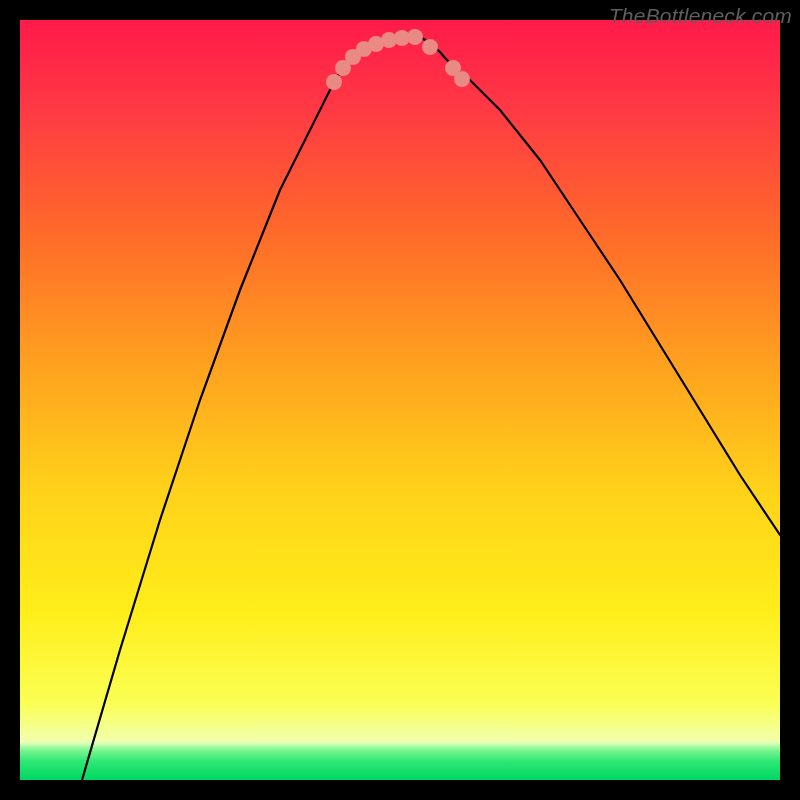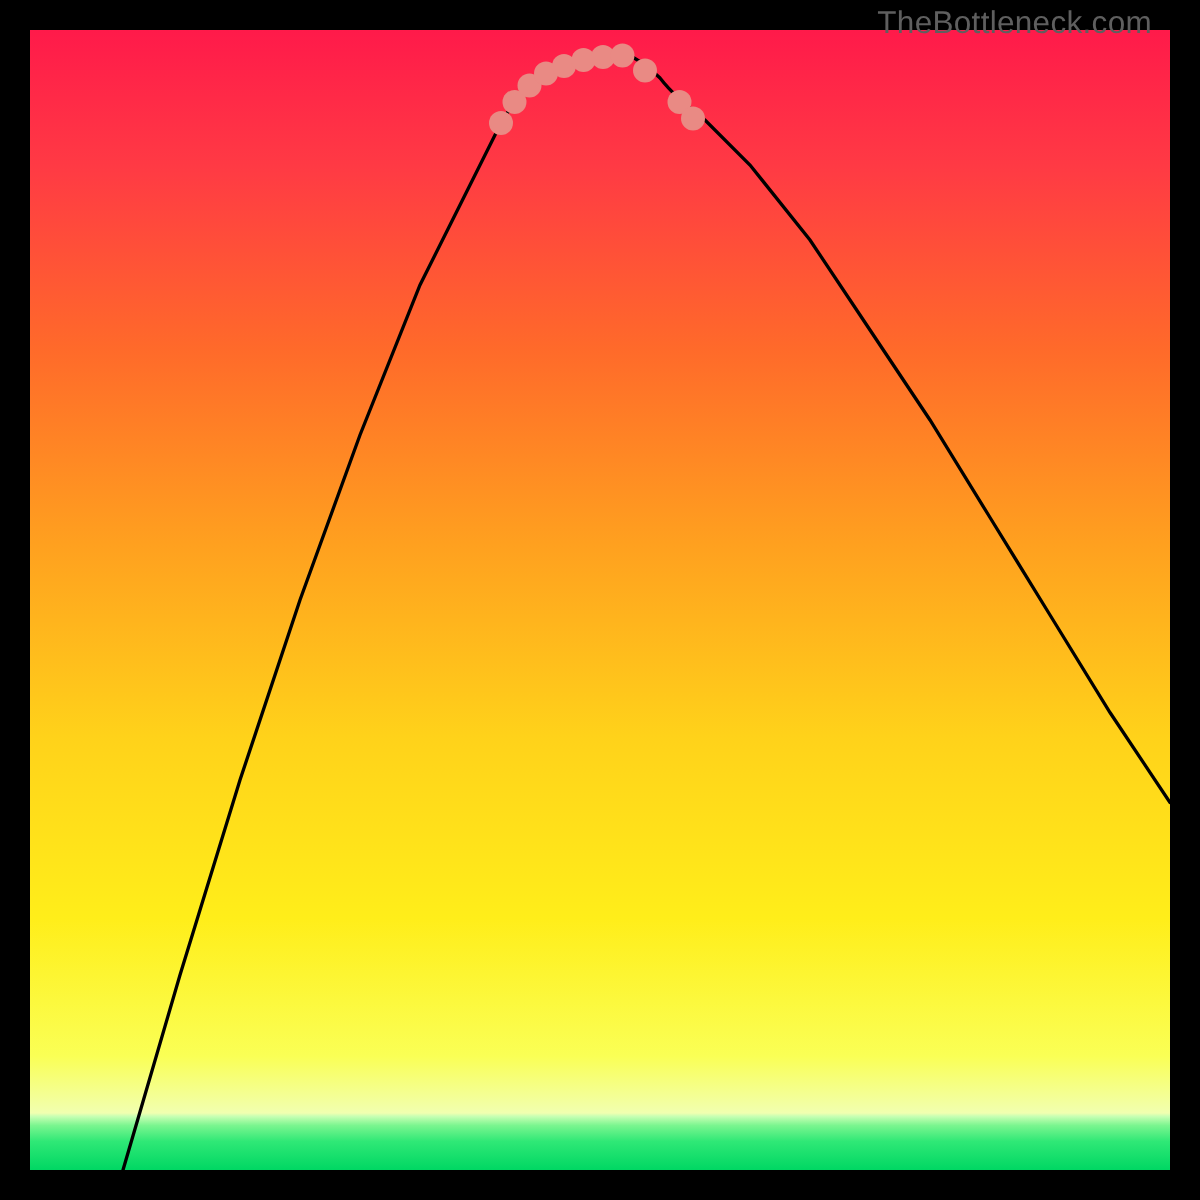--- a/index.html
+++ b/index.html
@@ -21,25 +21,26 @@
     position: absolute;
     left: 20px;
     top: 20px;
     width: 760px;
     height: 760px;
     overflow: hidden;
   }
   .watermark {
     position: absolute;
     top: 4px;
-    right: 32px;
+    right: 8px;
     color: #5f5f5f;
     font-size: 21px;
     font-weight: 500;
     letter-spacing: 0.2px;
+    font-style: italic;
   }
 </style>
 </head>
 <body>
 
 <div class="frame">
   <div class="plot">
     <svg width="760" height="760" viewBox="0 0 760 760">
       <defs>
         <linearGradient id="bg-grad" x1="0" y1="0" x2="0" y2="1">

